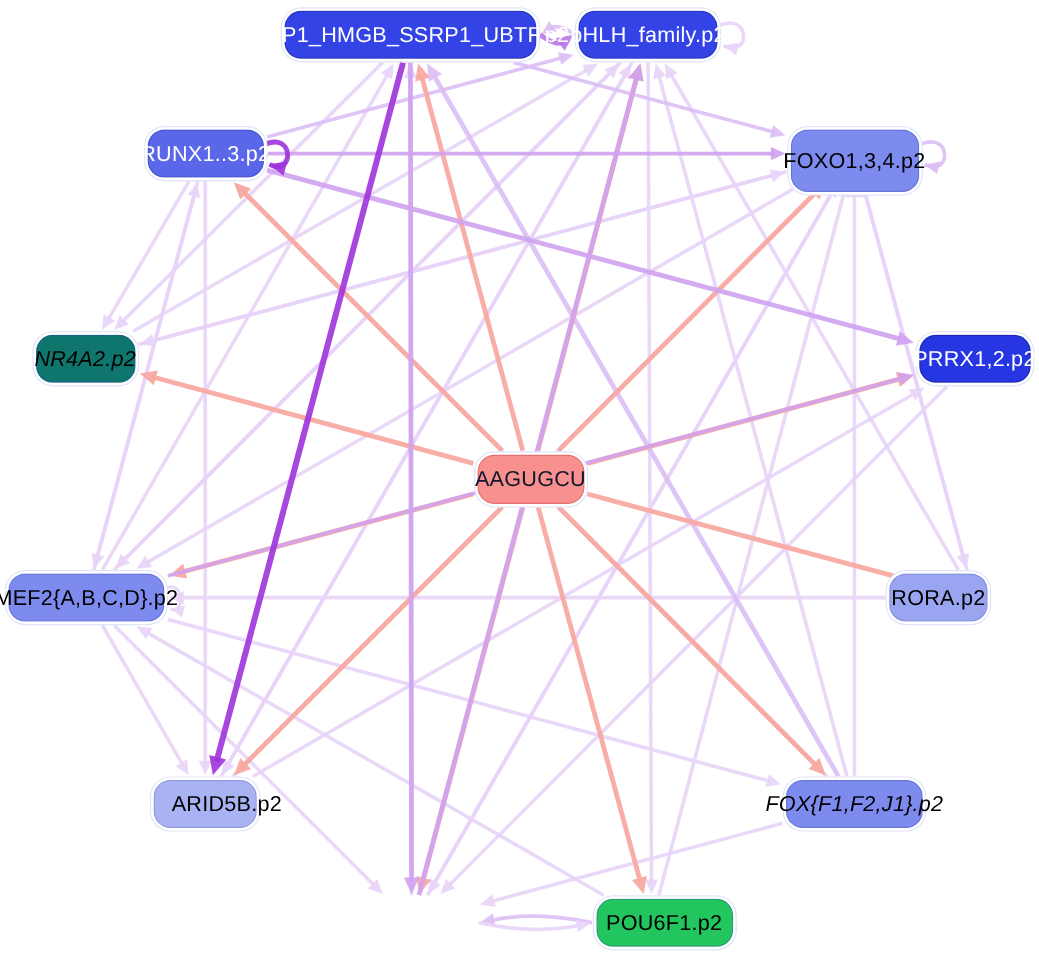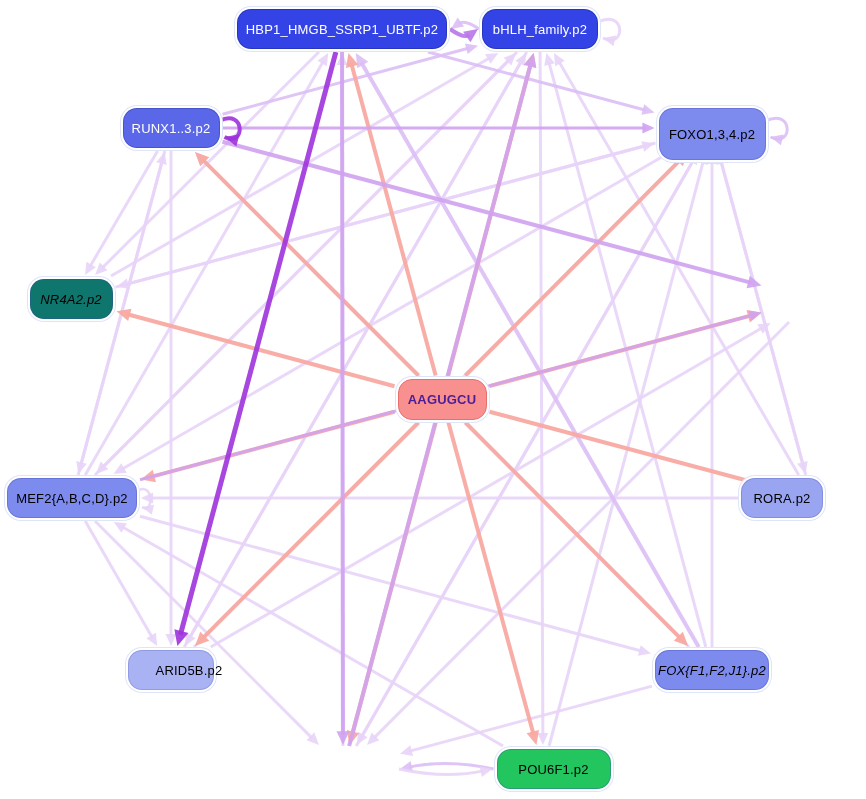--- a/index.html
+++ b/index.html
@@ -14,21 +14,21 @@
   .node{
     position:absolute;
     display:flex;align-items:center;justify-content:center;
     border-radius:14px;
     box-shadow:0 0 0 2px #ffffff, 0 0 0 3px #dfe5f9;
     border:1px solid rgba(40,50,160,0.25);
     box-sizing:border-box;
     cursor:pointer;
   }
   .node-label{
-    font-size:13px;
+    font-size:18px;
     letter-spacing:0.2px;
     white-space:nowrap;
     pointer-events:none;
   }
 </style>
 </head>
 <body>
 
 <div id="stage">
   <svg id="edge-layer" width="866" height="799" viewBox="0 0 866 799" xmlns="http://www.w3.org/2000/svg">
@@ -298,22 +298,25 @@
     </div>
     <div class="node" style="left: 122.5px; top: 108px; width: 97px; height: 40px; background: rgb(90, 103, 233); border-color: rgba(30, 40, 140, 0.3);">
       <span class="node-label" style="color: rgb(255, 255, 255); text-align: right;">RUNX1..3.p2</span>
     </div>
     <div class="node" style="left: 658.5px; top: 108px; width: 107px; height: 52px; background: rgb(125, 138, 238); border-color: rgba(60, 70, 170, 0.3);">
       <span class="node-label" style="color: rgb(0, 0, 0);">FOXO1,3,4.p2</span>
     </div>
     <div class="node" style="left: 29.5px; top: 279px; width: 83px; height: 40px; background: #0f766e; border-color: rgba(60, 70, 170, 0.3); font-style: italic;">
       <span class="node-label" style="color: rgb(0, 0, 0);">NR4A2.p2</span>
     </div>
+    <div class="node" style="left: 765.5px; top: 279px; width: 93px; height: 40px; background: rgb(38, 54, 226); border-color: rgba(15, 25, 120, 0.4);">
+      <span class="node-label" style="color: rgb(255, 255, 255);">PRRX1,2.p2</span>
+    </div>
     <div class="node" style="left: 397.5px; top: 378.5px; width: 89px; height: 41px; background: rgb(248, 144, 144); border-color: rgb(232, 111, 111);">
-      <span class="node-label" style="color: #4c1d95; font-weight: bold;">AAGUGCU</span>
+      <span class="node-label" style="color: #0f172a;">AAGUGCU</span>
     </div>
     <div class="node" style="left: 7px; top: 478px; width: 130px; height: 40px; background: rgb(125, 138, 238); border-color: rgba(60, 70, 170, 0.3);">
       <span class="node-label" style="color: #000000;">MEF2{A,B,C,D}.p2</span>
     </div>
     <div class="node" style="left: 741px; top: 478px; width: 82px; height: 40px; background: rgb(154, 165, 241); border-color: rgba(80, 90, 180, 0.3);">
       <span class="node-label" style="color: rgb(0, 0, 0);">RORA.p2</span>
     </div>
     <div class="node" style="left: 128px; top: 650px; width: 86px; height: 40px; background: rgb(169, 179, 243); border-color: rgba(90, 100, 190, 0.3); padding-left: 36px;">
       <span class="node-label" style="color: rgb(0, 0, 0);">ARID5B.p2</span>
     </div>

